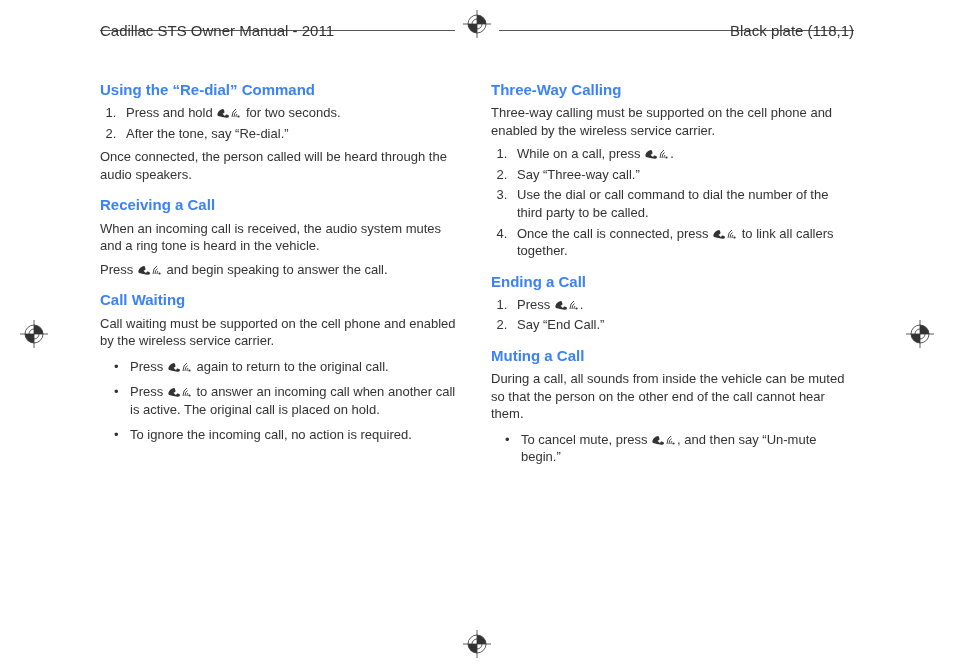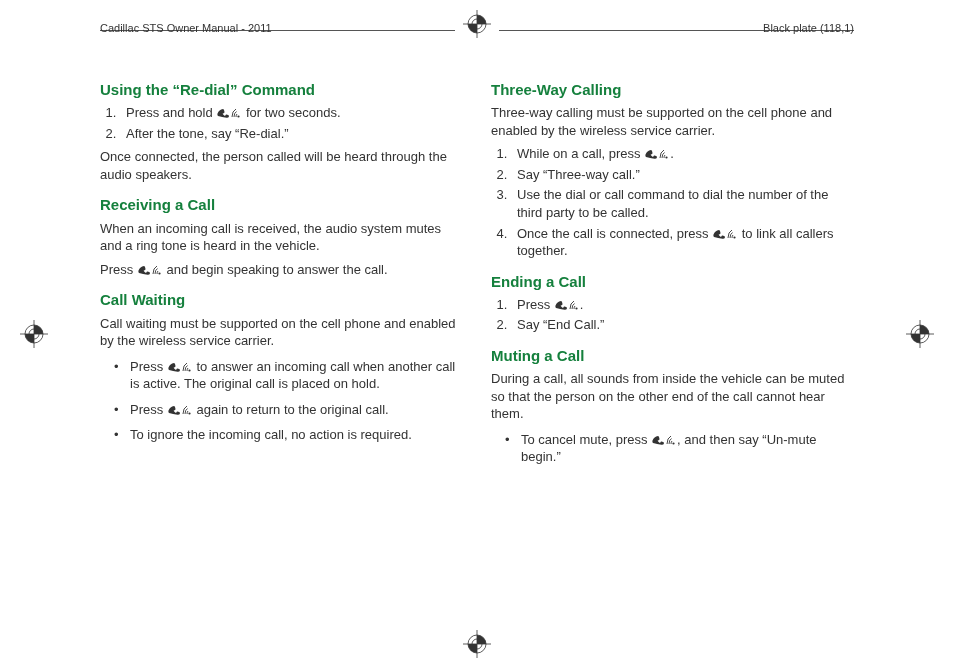--- a/index.html
+++ b/index.html
@@ -17,21 +17,21 @@
     height: 668px;
     position: relative;
     box-sizing: border-box;
   }
   
   .hdr {
     position: absolute;
     top: 20px;
     left: 0; right: 0;
     height: 22px;
-    font-size: 11px;
+    font-size: 15px;
     color: #333;
   }
   .hdr .left-label {
     position: absolute;
     left: 100px;
     top: 2px;
   }
   .hdr .right-label {
     position: absolute;
     right: 100px;
@@ -66,21 +66,21 @@
     display: flex;
     gap: 28px;
     font-size: 13px;
     line-height: 1.35;
   }
   .col { flex: 1 1 0; }
   h3.section {
     font-size: 15px;
     font-weight: bold;
     margin: 12px 0 4px 0;
-    color: #15803d;
+    color: #3b82f6;
   }
   .col > h3.section:first-child { margin-top: 0; }
   p.body { margin: 3px 0 6px 0; }
   ol.num {
     margin: 3px 0 6px 0;
     padding-left: 20px;
   }
   ol.num li { padding-left: 6px; margin: 3px 0; }
   ul.bul {
     list-style: none;
@@ -212,30 +212,30 @@
       <h3 class="section">Call Waiting</h3>
       <p class="body">Call waiting must be supported on the cell phone and enabled by the wireless service carrier.</p>
       <ul class="bul">
         <li>
           <span>Press </span><span class="icon"><svg viewBox="0 0 26 12">
                 <path d="M2 9 Q1 8 1.5 6.5 Q3 2.5 7 2 Q7.5 2 8 3 L8.5 5 Q8.6 5.6 8 6 L6.6 6.7 Q7.5 8.2 9 9 L9.8 7.8 Q10.2 7.3 10.8 7.5 L12.5 8.2 Q13.2 8.5 13 9.3 Q12.6 11 10.5 10.8 Q6 10.3 2 9 Z" fill="#333"></path>
                 <path d="M16 10 Q16 4 20 2" fill="none" stroke="#333" stroke-width="0.9"></path>
                 <path d="M18 10 Q18 6 20.5 4.5" fill="none" stroke="#333" stroke-width="0.9"></path>
                 <path d="M20 10 Q20 8 21 7" fill="none" stroke="#333" stroke-width="0.9"></path>
                 <circle cx="22.5" cy="9.5" r="1.1" fill="#333"></circle>
+              </svg></span><span> again to return to the original call.</span>
+        </li>
+        <li>
+          <span>Press </span><span class="icon"><svg viewBox="0 0 26 12">
+                <path d="M2 9 Q1 8 1.5 6.5 Q3 2.5 7 2 Q7.5 2 8 3 L8.5 5 Q8.6 5.6 8 6 L6.6 6.7 Q7.5 8.2 9 9 L9.8 7.8 Q10.2 7.3 10.8 7.5 L12.5 8.2 Q13.2 8.5 13 9.3 Q12.6 11 10.5 10.8 Q6 10.3 2 9 Z" fill="#333"></path>
+                <path d="M16 10 Q16 4 20 2" fill="none" stroke="#333" stroke-width="0.9"></path>
+                <path d="M18 10 Q18 6 20.5 4.5" fill="none" stroke="#333" stroke-width="0.9"></path>
+                <path d="M20 10 Q20 8 21 7" fill="none" stroke="#333" stroke-width="0.9"></path>
+                <circle cx="22.5" cy="9.5" r="1.1" fill="#333"></circle>
               </svg></span><span> to answer an incoming call when another call is active. The original call is placed on hold.</span>
-        </li>
-        <li>
-          <span>Press </span><span class="icon"><svg viewBox="0 0 26 12">
-                <path d="M2 9 Q1 8 1.5 6.5 Q3 2.5 7 2 Q7.5 2 8 3 L8.5 5 Q8.6 5.6 8 6 L6.6 6.7 Q7.5 8.2 9 9 L9.8 7.8 Q10.2 7.3 10.8 7.5 L12.5 8.2 Q13.2 8.5 13 9.3 Q12.6 11 10.5 10.8 Q6 10.3 2 9 Z" fill="#333"></path>
-                <path d="M16 10 Q16 4 20 2" fill="none" stroke="#333" stroke-width="0.9"></path>
-                <path d="M18 10 Q18 6 20.5 4.5" fill="none" stroke="#333" stroke-width="0.9"></path>
-                <path d="M20 10 Q20 8 21 7" fill="none" stroke="#333" stroke-width="0.9"></path>
-                <circle cx="22.5" cy="9.5" r="1.1" fill="#333"></circle>
-              </svg></span><span> again to return to the original call.</span>
         </li>
         <li>To ignore the incoming call, no action is required.</li>
       </ul>
     </div>
 
     <div class="col">
 
       <h3 class="section">Three-Way Calling</h3>
       <p class="body">Three-way calling must be supported on the cell phone and enabled by the wireless service carrier.</p>
       <ol class="num">

